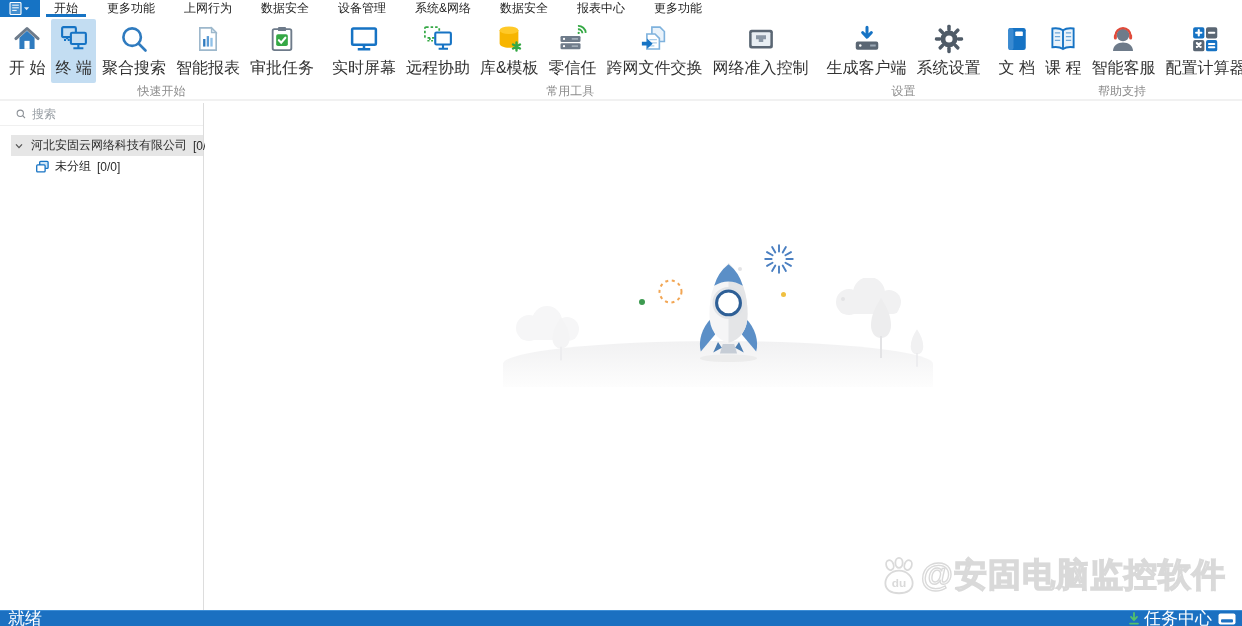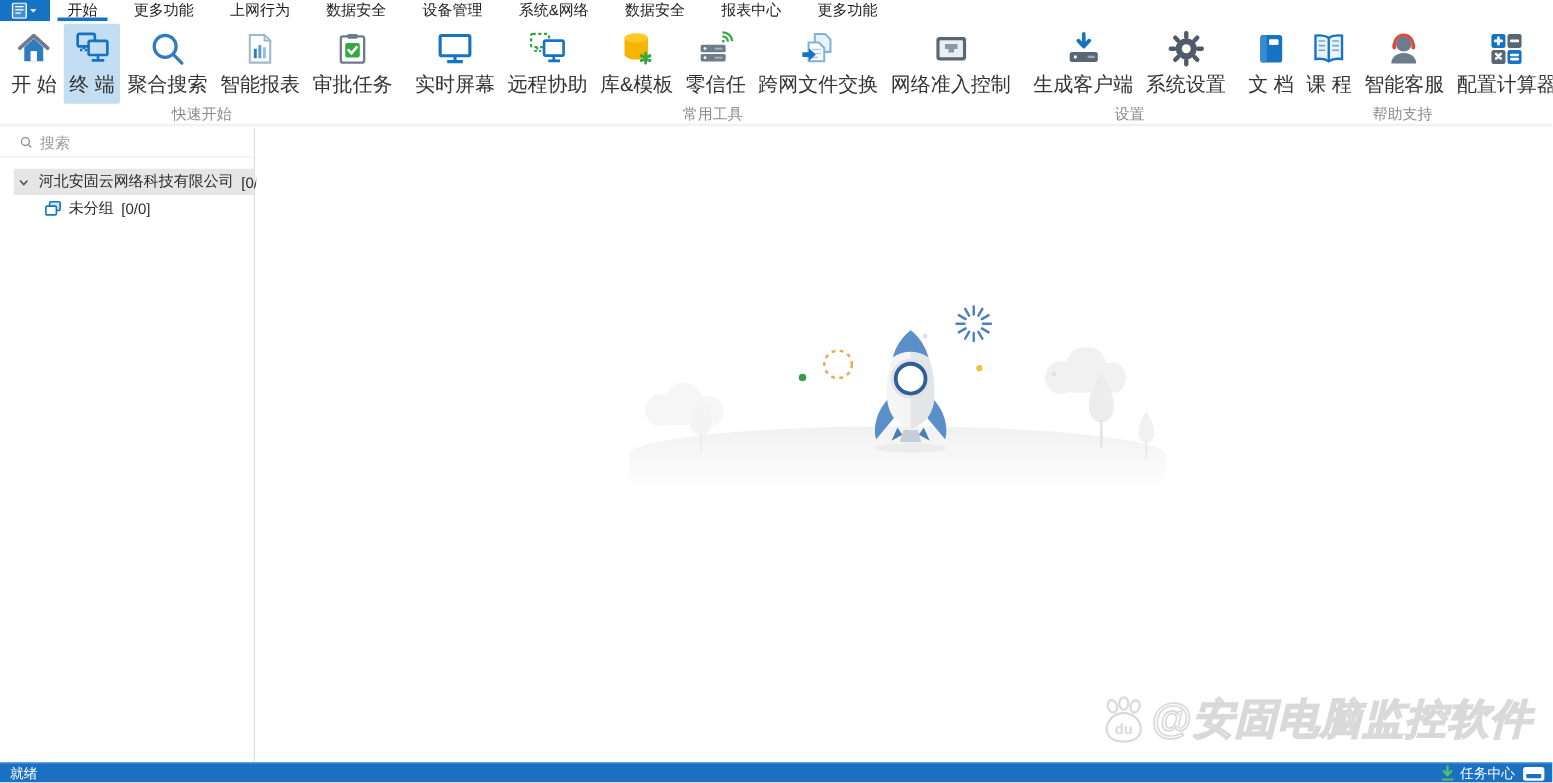--- a/index.html
+++ b/index.html
@@ -39,24 +39,24 @@
   .chev { display:flex; align-items:center; margin-right:2px; }
 
   
   .main { position:absolute; top:103px; left:205px; right:0; bottom:16px; background:#fff; overflow:hidden; }
   .abs { position:absolute; }
   .hill { left:298px; top:238px; width:430px; height:46px; border-radius:100% 100% 0 0; background:linear-gradient(#f1f1f2,#fdfdfd); }
   .dot { border-radius:50%; }
 
   
   .watermark { position:absolute; right:16px; bottom:12px; display:flex; align-items:center; }
-  .wm-text { font-size:33px; font-weight:bold; letter-spacing:1px; color:rgba(255,255,255,0.92); -webkit-text-stroke:1.3px #d9d9d9; text-shadow:0 0 1px #e3e3e3; white-space:nowrap;font-style:italic; }
-
-  
-  .statusbar { position:absolute; left:0; right:0; bottom:0; height:16px; background:#1b70c1; border-top:1px solid #3e8ed6; display:flex; align-items:center; justify-content:space-between; color:#fff; font-size:11px; }
+  .wm-text { font-size:33px; font-weight:bold; letter-spacing:1px; color:rgba(255,255,255,0.92); -webkit-text-stroke:1.3px #d9d9d9; text-shadow:0 0 1px #e3e3e3; white-space:nowrap; }
+
+  
+  .statusbar { position:absolute; left:0; right:0; bottom:0; height:16px; background:#1b70c1; border-top:1px solid #3e8ed6; display:flex; align-items:center; justify-content:space-between; color:#fff; font-size:17px; }
   .sb-left { padding-left:8px; }
   .sb-right { display:flex; align-items:center; gap:6px; padding-right:6px; }
   .sb-item { display:flex; align-items:center; gap:4px; cursor:pointer; }
 </style>
 </head>
 <body>
 
 <div class="menubar">
   <div class="app-btn">
     <svg width="22" height="13" viewBox="0 0 22 13">

